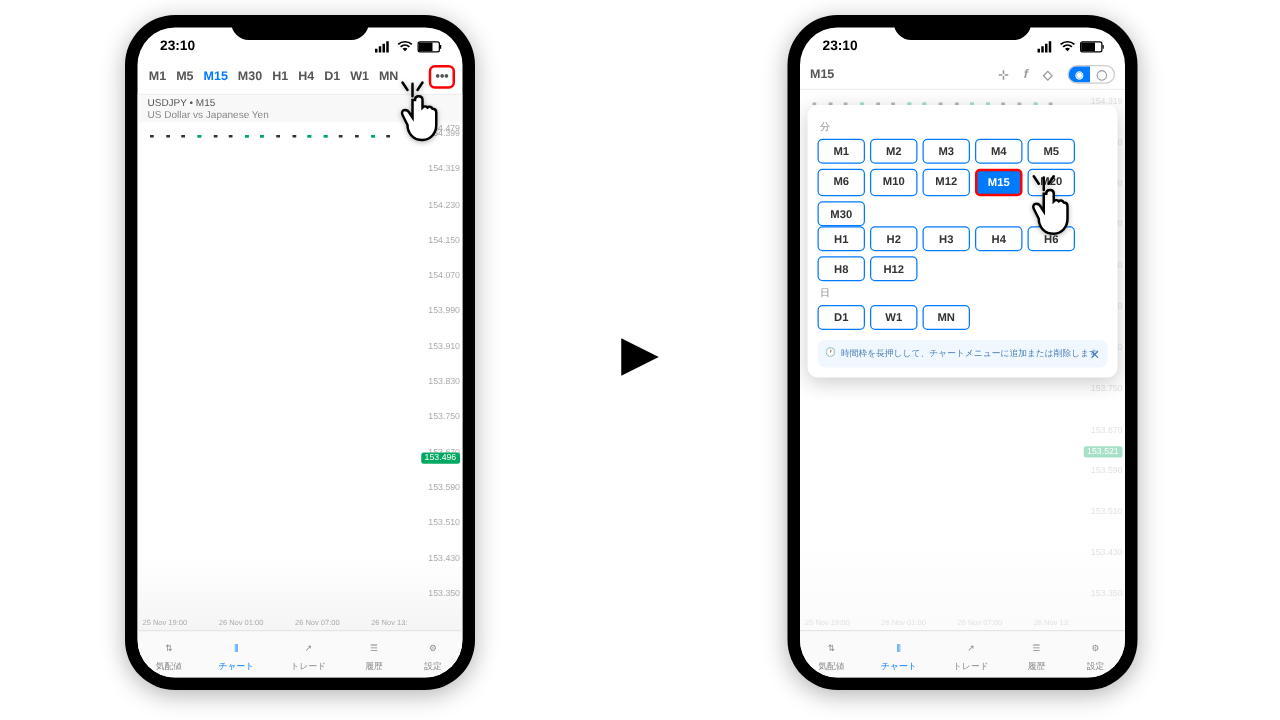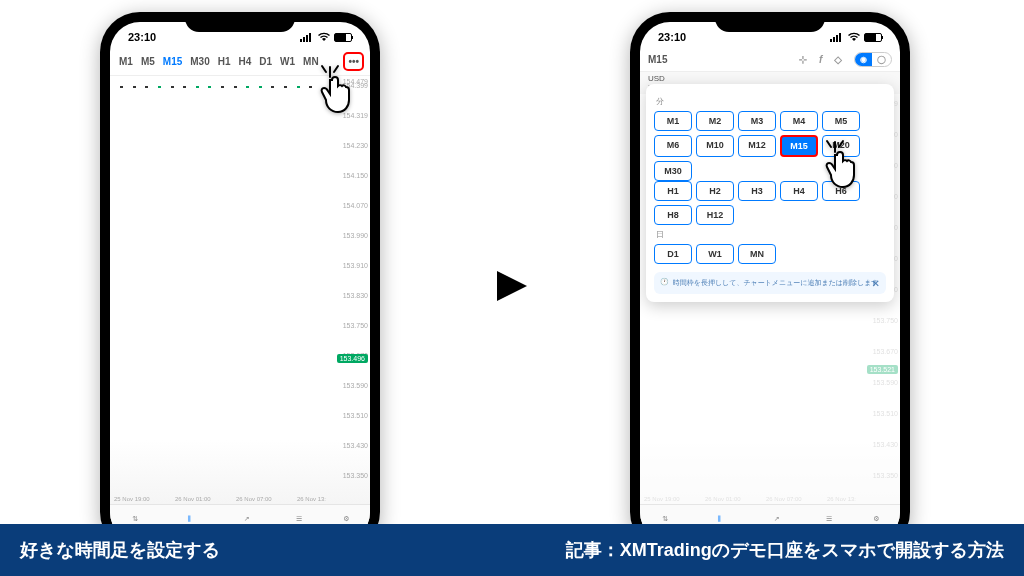--- a/index.html
+++ b/index.html
@@ -92,20 +92,24 @@
           <span>M5</span>
           <span class="active">M15</span>
           <span>M30</span>
           <span>H1</span>
           <span>H4</span>
           <span>D1</span>
           <span>W1</span>
           <span>MN</span>
           <span class="more-btn">•••</span>
         </div>
+    <div class="symbol-row">
+      <div class="symb-title">USDJPY • M15</div>
+      <div>US Dollar vs Japanese Yen</div>
+    </div>
     <div class="chart-area">
       <div style="position:absolute;right:2px;top:2px;font-size:7px;color:#aaa">154.479</div>
       <div class="yaxis" id="yaxis-left">
             <div>154.399</div>
             <div>154.319</div>
             <div>154.230</div>
             <div>154.150</div>
             <div>154.070</div>
             <div>153.990</div>
             <div>153.910</div>
@@ -255,24 +259,20 @@
       <div class="tools">
         <span>⊹</span>
         <span style="font-style:italic">f</span>
         <span>◇</span>
         <span class="pill">
               <span class="on">◉</span>
               <span>◯</span>
             </span>
       </div>
     </div>
-    <div class="symbol-row">
-      <div class="symb-title">USD</div>
-      <div>US</div>
-    </div>
     <div class="chart-area dimmed-chart">
       <div class="yaxis" id="yaxis-right">
             <div>154.319</div>
             <div>154.230</div>
             <div>154.150</div>
             <div>154.070</div>
             <div>153.990</div>
             <div>153.910</div>
             <div>153.830</div>
             <div>153.750</div>
@@ -418,18 +418,14 @@
   <div class="hand" style="top:125px;left:185px">
     <svg width="50" height="60" viewBox="0 0 50 60">
           <g stroke="#000" stroke-width="2" fill="#fff">
             <path d="M20 15 L20 5 M16 10 L12 4 M24 10 L28 4" stroke-linecap="round"></path>
             <path d="M22 18c0-2 1-3 3-3s3 1 3 3v6c1-1 3-1 4 0 1-1 3-1 4 1 2 0 3 1 3 3v10c0 6-4 12-11 12s-12-5-12-12l-4-8c-1-2 0-4 2-4 2 0 3 1 4 3l2 3V18z"></path>
           </g>
         </svg>
   </div>
 </div>
 
-<div class="footer">
-  <span>好きな時間足を設定する</span>
-  <span>記事：XMTradingのデモ口座をスマホで開設する方法</span>
+
 </div>
 
-</div>
-
 </body></html>

